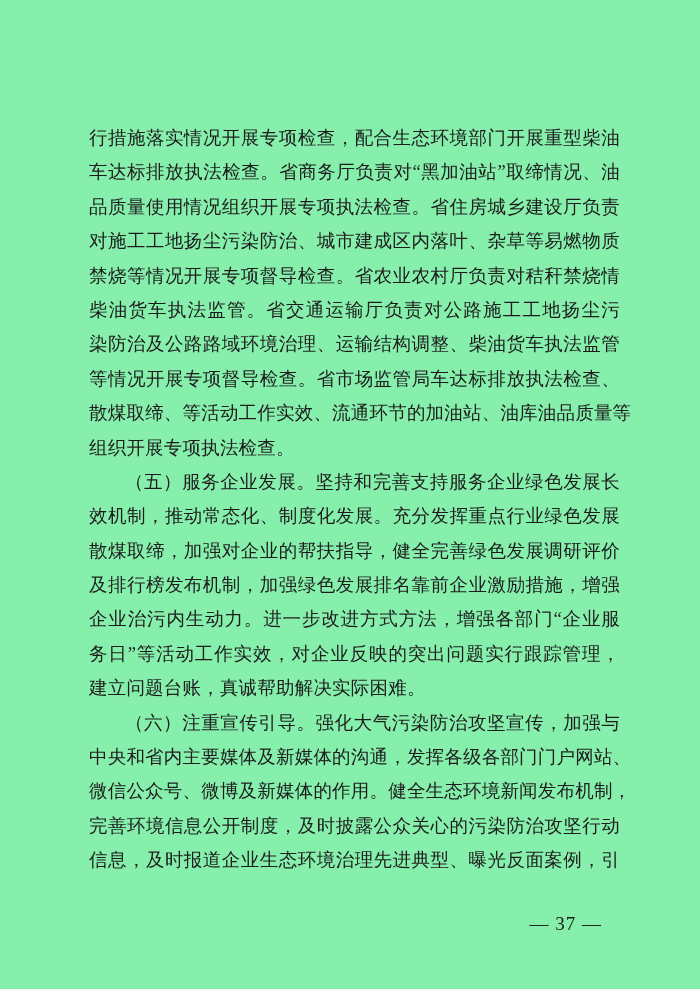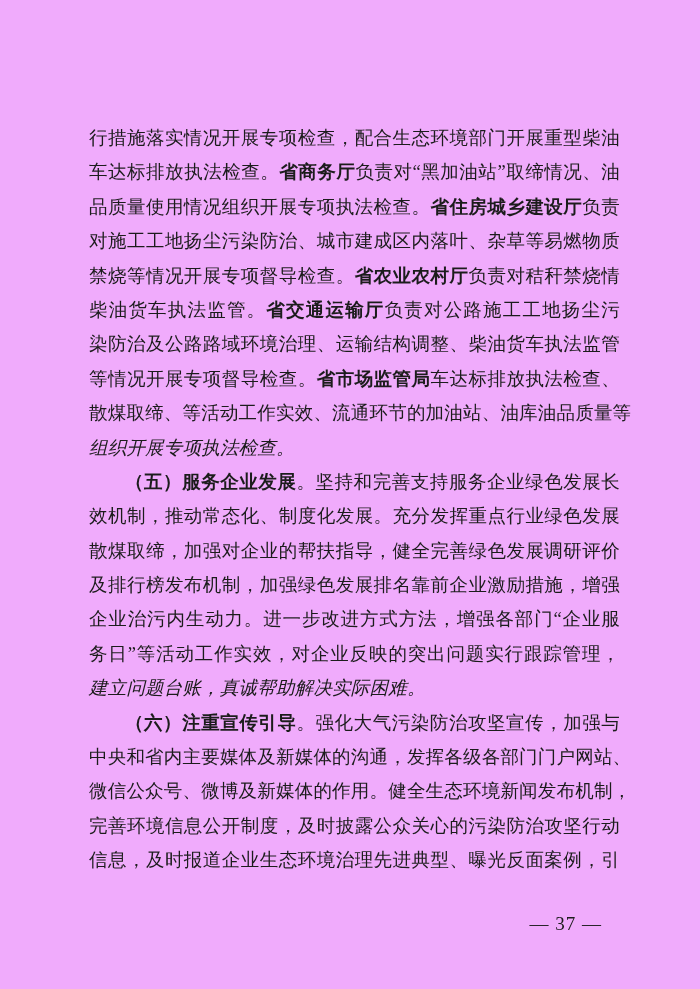--- a/index.html
+++ b/index.html
@@ -4,21 +4,21 @@
 <style>
   html, body {
     margin: 0;
     padding: 0;
     background: #ffffff;
   }
   .page {
     position: relative;
     width: 700px;
     height: 989px;
-    background: #f0abfc;
+    background: #86efac;
     font-family: "Liberation Serif", serif;
     color: #1c1c1c;
     overflow: hidden;
   }
   .doc {
     position: absolute;
     left: 89px;
     top: 121px;
     width: 531px;
   }
@@ -27,28 +27,27 @@
     height: 34.4px;
     line-height: 34.4px;
     text-align: justify;
     text-align-last: justify;
     letter-spacing: 0.2px;
     white-space: nowrap;
     overflow: visible;
   }
   .line.para-end {
     text-align-last: left;
-    font-style: italic;
   }
   .line.indent {
     text-indent: 36px;
   }
   .b {
     font-family: "Liberation Sans", sans-serif;
-    font-weight: 700;
+    font-weight: 400;
   }
   .page-num {
     position: absolute;
     top: 912px;
     right: 98px;
     font-size: 19px;
     line-height: 24px;
     letter-spacing: 1px;
     color: #1c1c1c;
   }

